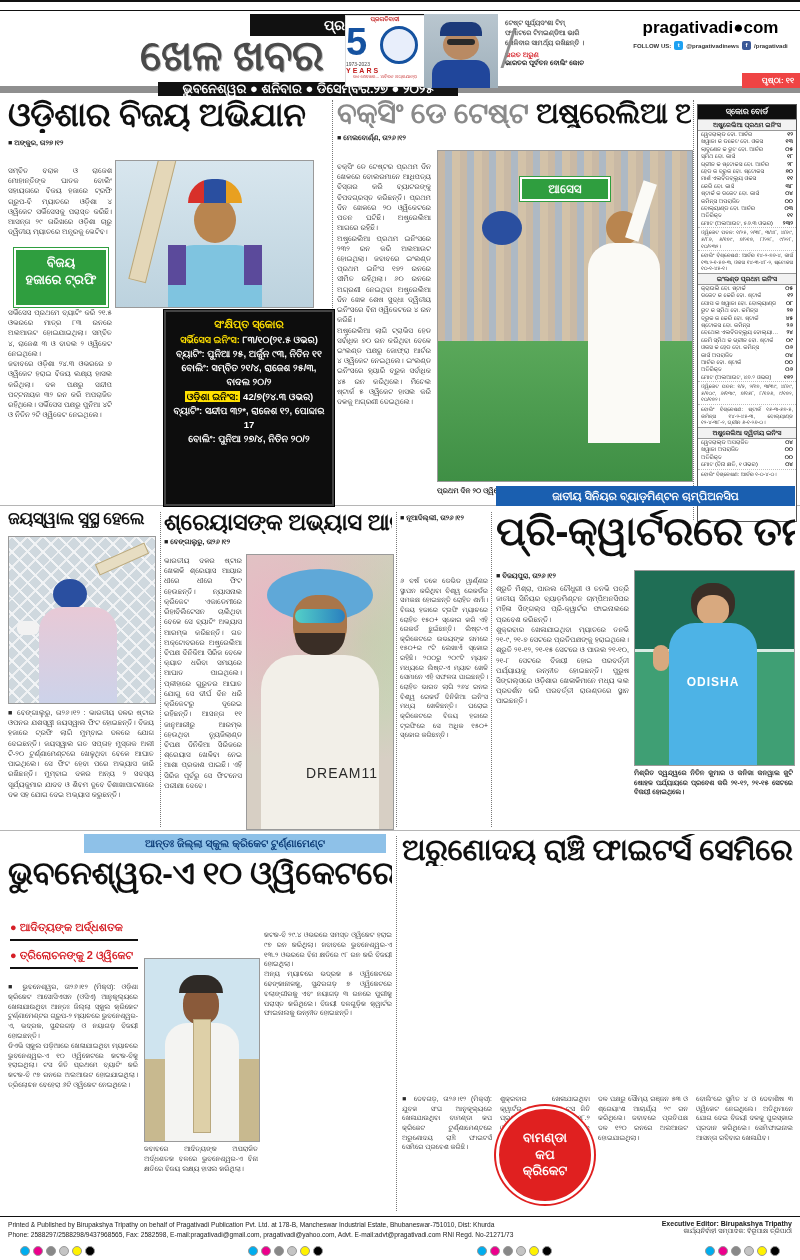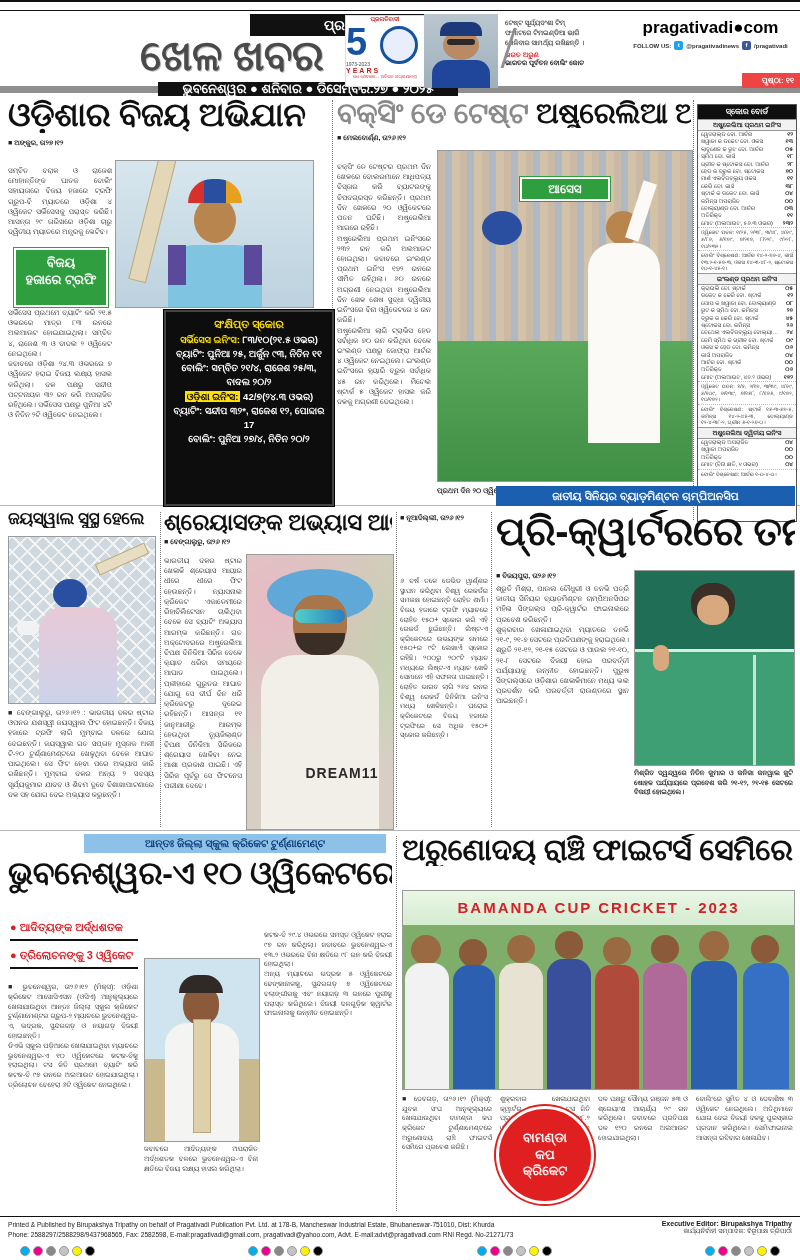--- a/index.html
+++ b/index.html
@@ -312,85 +312,69 @@
   <div class="abs" style="left:164px;top:510px;width:228px;height:318px;">
     <div class="headline" style="font-size:23px;white-space:nowrap;">ଶ୍ରେୟାସଙ୍କ ଅଭ୍ୟାସ ଆରମ୍ଭ</div>
     <div class="dateline" style="margin-top:4px;">■ ବେଙ୍ଗାଲୁରୁ, ତା୨୬।୧୨</div>
     <div class="abs bodytext" style="left:0;top:46px;width:78px;height:272px;">ଭାରତୀୟ ଦଳର ଷ୍ଟାର ଖେଳାଳି ଶ୍ରେୟାସ ଆୟାର ଧୀରେ ଧୀରେ ଫିଟ ହେଉଛନ୍ତି। ନ୍ୟାସନାଲ କ୍ରିକେଟ ଏକାଡେମୀରେ ରିହାବିଲିଟେସନ ଚାଲିଥିବା ବେଳେ ସେ ବ୍ୟାଟିଂ ଅଭ୍ୟାସ ଆରମ୍ଭ କରିଛନ୍ତି। ଗତ ଅକ୍ଟୋବରରେ ଅଷ୍ଟ୍ରେଲିଆ ବିପକ୍ଷ ଦିନିକିଆ ସିରିଜ ବେଳେ କ୍ୟାଚ ଧରିବା ସମୟରେ ଆଘାତ ପାଇଥିଲେ। ପ୍ଳୀହାରେ ଗୁରୁତର ଆଘାତ ଯୋଗୁ ସେ ଦୀର୍ଘ ଦିନ ଧରି କ୍ରିକେଟରୁ ଦୂରେଇ ରହିଛନ୍ତି। ଆସନ୍ତା ୧୧ ଜାନୁଆରୀରୁ ଆରମ୍ଭ ହେଉଥିବା ନ୍ୟୁଜିଲାଣ୍ଡ ବିପକ୍ଷ ଦିନିକିଆ ସିରିଜରେ ଶ୍ରେୟାସ ଖେଳିବା ନେଇ ଆଶା ପ୍ରକାଶ ପାଇଛି। ଏହି ସିରିଜ ପୂର୍ବରୁ ସେ ଫିଟନେସ ପରୀକ୍ଷା ଦେବେ।</div>
     <div class="ph" style="left:82px;top:44px;width:146px;height:274px;background:radial-gradient(circle at 20% 20%,#e8b9c4,transparent 60%),radial-gradient(circle at 80% 30%,#b9d8a9,transparent 55%),#d7cfc4;">
       <div class="abs" style="left:20px;top:14px;width:106px;height:52px;border-radius:50%;background:#5fa8d8;"></div>
       <div class="abs" style="left:46px;top:40px;width:54px;height:56px;border-radius:42%;background:#a9764a;"></div>
       <div class="abs" style="left:48px;top:54px;width:50px;height:14px;border-radius:7px;background:linear-gradient(90deg,#53d0c8,#2a7fbf);"></div>
       <div class="abs" style="left:48px;top:78px;width:50px;height:22px;border-radius:0 0 20px 20px;background:#3a2e26;"></div>
       <div class="abs" style="left:14px;top:100px;width:118px;height:174px;border-radius:34px 34px 0 0;background:#f2efe8;">
-        <div style="text-align:center;margin-top:110px;font-size:14px;font-weight:700;color:#2a2a2a;letter-spacing:1px;padding-left:44px;">DREAM11</div>
+        <div style="text-align:center;margin-top:110px;font-size:14px;font-weight:400;color:#2a2a2a;letter-spacing:1px;padding-left:44px;">DREAM11</div>
       </div>
     </div>
   </div>
 
   <div class="abs" style="left:400px;top:510px;width:88px;height:318px;">
     <div class="dateline" style="margin-top:4px;">■ ନୂଆଦିଲ୍ଲୀ, ତା୨୬।୧୨</div>
     <div class="abs bodytext" style="left:0;top:66px;width:88px;height:252px;font-size:6.8px;">୬ ବର୍ଷ ତଳେ ଡେଭିଡ ୱାର୍ଣ୍ଣର ସ୍ଥାପନ କରିଥିବା ବିଶ୍ୱ ରେକର୍ଡର ସମକକ୍ଷ ହୋଇଛନ୍ତି ରୋହିତ ଶର୍ମା। ବିଜୟ ହଜାରେ ଟ୍ରଫି ମ୍ୟାଚରେ ରୋହିତ ୧୫୦+ ସ୍କୋର କରି ଏହି ରେକର୍ଡ ଛୁଇଁଛନ୍ତି। ଲିଷ୍ଟ-ଏ କ୍ରିକେଟରେ ଉଭୟଙ୍କ ନାମରେ ୧୫୦+ର ୯ଟି ଲେଖାଏଁ ସ୍କୋର ରହିଛି। ୨୦୦ରୁ ୨୦୯ଟି ମ୍ୟାଚ ମଧ୍ୟରେ ଲିଷ୍ଟ-ଏ ମ୍ୟାଚ ଖେଳି ସେମାନେ ଏହି ସଫଳତା ପାଇଛନ୍ତି। ରୋହିତ ଭାରତ ଲାଗି ୨୬୪ ରନର ବିଶ୍ୱ ରେକର୍ଡ ଦିନିକିଆ ଇନିଂସ ମଧ୍ୟ ଖେଳିଛନ୍ତି। ଘରୋଇ କ୍ରିକେଟରେ ବିଜୟ ହଜାରେ ଟ୍ରଫିରେ ସେ ଅଧିକ ୧୫୦+ ସ୍କୋର କରିଛନ୍ତି।</div>
   </div>
 
   <div class="abs" style="left:496px;top:486px;width:299px;height:322px;">
     <div class="kicker" style="position:absolute;left:0;top:0;width:299px;height:20px;background:#1a5fb0;font-size:11px;line-height:20px;">ଜାତୀୟ ସିନିୟର ବ୍ୟାଡ଼ମିଣ୍ଟନ ଚାମ୍ପିଅନସିପ</div>
     <div class="abs headline" style="left:0;top:24px;width:299px;height:56px;font-size:40px;white-space:nowrap;">ପ୍ରି-କ୍ୱାର୍ଟରରେ ତନଭି</div>
     <div class="abs dateline" style="left:0;top:86px;">■ ବିଜୟପୁରା, ତା୨୬।୧୨</div>
     <div class="abs bodytext" style="left:0;top:98px;width:133px;height:224px;">ଶ୍ରୁତି ମିଶ୍ରା, ପାଉଲ ଚୌଧୁରୀ ଓ ତନଭି ପତ୍ରି ଜାତୀୟ ସିନିୟର ବ୍ୟାଡ଼ମିଣ୍ଟନ ଚାମ୍ପିଅନସିପର ମହିଳା ସିଙ୍ଗଲ୍ସ ପ୍ରି-କ୍ୱାର୍ଟର ଫାଇନାଲରେ ପ୍ରବେଶ କରିଛନ୍ତି।
 ଶୁକ୍ରବାର ଖେଳାଯାଇଥିବା ମ୍ୟାଚରେ ତନଭି ୨୧-୯, ୨୧-୭ ସେଟରେ ପ୍ରତିପକ୍ଷଙ୍କୁ ହରାଇଥିଲେ। ଶ୍ରୁତି ୨୧-୧୨, ୨୧-୧୫ ସେଟରେ ଓ ପାଉଲ ୨୧-୧୦, ୨୧-୮ ସେଟରେ ବିଜୟୀ ହୋଇ ପରବର୍ତ୍ତୀ ପର୍ଯ୍ୟାୟକୁ ଉନ୍ନୀତ ହୋଇଛନ୍ତି। ପୁରୁଷ ସିଙ୍ଗଲ୍ସରେ ଓଡ଼ିଶାର ଖେଳାଳିମାନେ ମଧ୍ୟ ଭଲ ପ୍ରଦର୍ଶନ କରି ପରବର୍ତ୍ତୀ ରାଉଣ୍ଡରେ ସ୍ଥାନ ପାଇଛନ୍ତି।</div>
     <div class="ph" style="left:138px;top:84px;width:159px;height:194px;background:linear-gradient(#1f6e55 0 40%,#3f9f74 40%);">
       <div class="abs" style="left:0;top:78px;width:159px;height:3px;background:#fff;opacity:.8;"></div>
       <div class="abs" style="left:118px;top:84px;width:3px;height:110px;background:#fff;opacity:.7;"></div>
       <div class="abs" style="left:56px;top:12px;width:44px;height:40px;border-radius:46%;background:#3a2e26;"></div>
       <div class="abs" style="left:62px;top:24px;width:32px;height:30px;border-radius:46%;background:#d8a97f;"></div>
+      <div class="abs" style="left:34px;top:52px;width:88px;height:142px;border-radius:26px 26px 0 0;background:#4db3e6;">
+        <div style="text-align:center;margin-top:52px;font-size:12px;font-weight:900;color:#fff;letter-spacing:1px;">ODISHA</div>
+      </div>
       <div class="abs" style="left:18px;top:74px;width:16px;height:26px;border-radius:8px;background:#d8a97f;"></div>
     </div>
     <div class="abs bodytext" style="left:138px;top:282px;width:159px;height:40px;font-size:6.8px;font-weight:700;">ମିଶ୍ରିତ ଦ୍ୱନ୍ଦ୍ୱରେ ନିତିନ କୁମାର ଓ କନିକା କନୱାଲ ଜୁଟି ଷୋହଳ ପର୍ଯ୍ୟାୟରେ ପ୍ରବେଶ କରି ୨୧-୧୨, ୨୧-୧୫ ସେଟରେ ବିଜୟୀ ହୋଇଥିଲେ।</div>
   </div>
 
   <div class="abs" style="left:8px;top:834px;width:384px;height:378px;">
     <div class="kicker" style="position:absolute;left:76px;top:0;width:302px;height:19px;background:#8ec1e8;color:#0b3a75;font-size:10.5px;line-height:19px;">ଆନ୍ତଃ ଜିଲ୍ଲା ସ୍କୁଲ କ୍ରିକେଟ ଟୁର୍ଣ୍ଣାମେଣ୍ଟ</div>
     <div class="abs headline" style="left:0;top:23px;width:384px;height:52px;font-size:32px;white-space:nowrap;">ଭୁବନେଶ୍ୱର-ଏ ୧୦ ଓ୍ୱିକେଟରେ ଜିତିଲା</div>
     <div class="abs redbullet" style="left:2px;top:84px;width:128px;">● ଆଦିତ୍ୟଙ୍କ ଅର୍ଦ୍ଧଶତକ</div>
-    <div class="abs redbullet" style="left:2px;top:112px;width:128px;">● ତ୍ରିଲୋଚନଙ୍କୁ 3 ଓ୍ୱିକେଟ</div>
+    <div class="abs redbullet" style="left:2px;top:112px;width:128px;">● ତ୍ରିଲୋଚନଙ୍କୁ 2 ଓ୍ୱିକେଟ</div>
     <div class="abs bodytext" style="left:0;top:148px;width:130px;height:230px;font-size:6.9px;">■ ଭୁବନେଶ୍ୱର, ତା୨୬।୧୨ (ମିକ୍ସ): ଓଡ଼ିଶା କ୍ରିକେଟ ଆସୋସିଏସନ (ଓସିଏ) ଆନୁକୂଲ୍ୟରେ ଖେଳାଯାଉଥିବା ଆନ୍ତଃ ଜିଲ୍ଲା ସ୍କୁଲ କ୍ରିକେଟ ଟୁର୍ଣ୍ଣାମେଣ୍ଟର ଗ୍ରୁପ-୨ ମ୍ୟାଚରେ ଭୁବନେଶ୍ୱର-ଏ, ଭଦ୍ରକ, ସୁନ୍ଦରଗଡ଼ ଓ ନୟାଗଡ଼ ବିଜୟୀ ହୋଇଛନ୍ତି।
 ଡିଏଭି ସ୍କୁଲ ପଡ଼ିଆରେ ଖେଳାଯାଇଥିବା ମ୍ୟାଚରେ ଭୁବନେଶ୍ୱର-ଏ ୧୦ ଓ୍ୱିକେଟରେ କଟକ-ବିକୁ ହରାଇଥିଲା। ଟସ ଜିତି ପ୍ରଥମେ ବ୍ୟାଟିଂ କରି କଟକ-ବି ୯୭ ରନରେ ଅଲଆଉଟ ହୋଇଯାଇଥିଲା। ତ୍ରିଲୋଚନ ବେହେରା ୬ଟି ଓ୍ୱିକେଟ ନେଇଥିଲେ।</div>
     <div class="ph" style="left:136px;top:124px;width:114px;height:182px;background:linear-gradient(#cfe4ef 0 55%,#c8b98f 55%);">
       <div class="abs" style="left:38px;top:26px;width:36px;height:40px;border-radius:46%;background:#8a5a3a;"></div>
       <div class="abs" style="left:34px;top:16px;width:44px;height:18px;border-radius:20px 20px 0 0;background:#2f2a26;"></div>
       <div class="abs" style="left:20px;top:64px;width:74px;height:118px;border-radius:22px 22px 0 0;background:#f4f4f2;"></div>
       <div class="abs" style="left:48px;top:60px;width:16px;height:112px;background:#ded0a8;border:1px solid #b9a87e;"></div>
     </div>
     <div class="abs bodytext" style="left:136px;top:310px;width:114px;height:68px;font-size:6.9px;">ଜବାବରେ ଆଦିତ୍ୟଙ୍କ ଅପରାଜିତ ଅର୍ଦ୍ଧଶତକ ବଳରେ ଭୁବନେଶ୍ୱର-ଏ ବିନା କ୍ଷତିରେ ବିଜୟ ଲକ୍ଷ୍ୟ ହାସଲ କରିଥିଲା।</div>
     <div class="abs bodytext" style="left:256px;top:96px;width:128px;height:282px;font-size:6.9px;">କଟକ-ବି ୨୯.୪ ଓଭରରେ ସମସ୍ତ ଓ୍ୱିକେଟ ହରାଇ ୯୭ ରନ କରିଥିଲା। ଜବାବରେ ଭୁବନେଶ୍ୱର-ଏ ୧୩.୨ ଓଭରରେ ବିନା କ୍ଷତିରେ ୯୮ ରନ କରି ବିଜୟୀ ହୋଇଥିଲା।
 ଅନ୍ୟ ମ୍ୟାଚରେ ଭଦ୍ରକ ୫ ଓ୍ୱିକେଟରେ ଢେଙ୍କାନାଳକୁ, ସୁନ୍ଦରଗଡ଼ ୭ ଓ୍ୱିକେଟରେ ବଲାଙ୍ଗୀରକୁ ଏବଂ ନୟାଗଡ଼ ୩ ରନରେ ପୁରୀକୁ ପରାସ୍ତ କରିଥିଲେ। ବିଜୟୀ ଦଳଗୁଡ଼ିକ କ୍ୱାର୍ଟର ଫାଇନାଲକୁ ଉନ୍ନୀତ ହୋଇଛନ୍ତି।</div>
   </div>
 
   <div class="abs" style="left:402px;top:834px;width:393px;height:378px;">
     <div class="headline" style="font-size:30px;white-space:nowrap;">ଅରୁଣୋଦୟ ରାଞ୍ଚି ଫାଇଟର୍ସ ସେମିରେ</div>
-    <div class="ph" style="left:0;top:56px;width:391px;height:198px;background:#7fae6a;">
-      <div class="abs" style="left:0;top:0;width:391px;height:34px;background:linear-gradient(#eaf6e6,#d4ecd0);color:#d61f26;font-weight:900;font-size:15px;text-align:center;line-height:34px;letter-spacing:2px;white-space:nowrap;overflow:hidden;">BAMANDA CUP CRICKET - 2023</div>
-      <div class="abs" style="left:8px;top:44px;width:30px;height:30px;border-radius:50%;background:#9a6a42;"></div>
-      <div class="abs" style="left:2px;top:72px;width:44px;height:126px;border-radius:16px 16px 0 0;background:#f2f2f2;"></div>
-      <div class="abs" style="left:56px;top:48px;width:28px;height:28px;border-radius:50%;background:#8a5a3a;"></div>
-      <div class="abs" style="left:50px;top:74px;width:42px;height:124px;border-radius:16px 16px 0 0;background:#2d5fb0;"></div>
-      <div class="abs" style="left:104px;top:44px;width:28px;height:28px;border-radius:50%;background:#9a6a42;"></div>
-      <div class="abs" style="left:96px;top:72px;width:44px;height:126px;border-radius:16px 16px 0 0;background:#e8e2d2;"></div>
-      <div class="abs" style="left:152px;top:40px;width:28px;height:28px;border-radius:50%;background:#8a5a3a;"></div>
-      <div class="abs" style="left:144px;top:68px;width:44px;height:130px;border-radius:16px 16px 0 0;background:#3a4f9b;"></div>
-      <div class="abs" style="left:200px;top:46px;width:28px;height:28px;border-radius:50%;background:#9a6a42;"></div>
-      <div class="abs" style="left:192px;top:74px;width:44px;height:124px;border-radius:16px 16px 0 0;background:#b04a3a;"></div>
-      <div class="abs" style="left:248px;top:44px;width:28px;height:28px;border-radius:50%;background:#8a5a3a;"></div>
-      <div class="abs" style="left:240px;top:72px;width:44px;height:126px;border-radius:16px 16px 0 0;background:#b06a9a;"></div>
-      <div class="abs" style="left:296px;top:40px;width:30px;height:30px;border-radius:50%;background:#9a6a42;"></div>
-      <div class="abs" style="left:288px;top:70px;width:46px;height:128px;border-radius:16px 16px 0 0;background:#2d5fb0;"></div>
-      <div class="abs" style="left:348px;top:44px;width:28px;height:28px;border-radius:50%;background:#8a5a3a;"></div>
-      <div class="abs" style="left:340px;top:72px;width:46px;height:126px;border-radius:16px 16px 0 0;background:#3570c4;"></div>
-    </div>
     <div class="abs bodytext" style="left:0;top:260px;width:90px;height:118px;font-size:6.8px;">■ ଦେବଗଡ଼, ତା୨୬।୧୨ (ମିକ୍ସ): ଯୁବକ ସଂଘ ଆନୁକୂଲ୍ୟରେ ଖେଳାଯାଉଥିବା ବାମଣ୍ଡା କପ କ୍ରିକେଟ ଟୁର୍ଣ୍ଣାମେଣ୍ଟରେ ଅରୁଣୋଦୟ ରାଞ୍ଚି ଫାଇଟର୍ସ ସେମିରେ ପ୍ରବେଶ କରିଛି।</div>
     <div class="abs bodytext" style="left:98px;top:260px;width:90px;height:118px;font-size:6.8px;">ଶୁକ୍ରବାର ଖେଳାଯାଇଥିବା କ୍ୱାର୍ଟର ଫାଇନାଲରେ ଟସ ଜିତି ପ୍ରଥମେ ବ୍ୟାଟିଂ କରି ଦଳ ୧୮.୨ ଓଭରରେ ସମସ୍ତ ଓ୍ୱିକେଟ ହରାଇ ୧୪୮ ରନ କରିଥିଲା।</div>
     <div class="abs bodytext" style="left:196px;top:260px;width:90px;height:118px;font-size:6.8px;">ଦଳ ପକ୍ଷରୁ ସୌମ୍ୟ ରଞ୍ଜନ ୫୩ ଓ ଶ୍ରେୟାଂଶ ଆଚାର୍ଯ୍ୟ ୨୯ ରନ କରିଥିଲେ। ଜବାବରେ ପ୍ରତିପକ୍ଷ ଦଳ ୧୨୦ ରନରେ ଅଲଆଉଟ ହୋଇଯାଇଥିଲା।</div>
     <div class="abs bodytext" style="left:294px;top:260px;width:97px;height:118px;font-size:6.8px;">ବୋଲିଂରେ ସୁମିତ ୪ ଓ ଦେବାଶିଷ ୩ ଓ୍ୱିକେଟ ନେଇଥିଲେ। ଅତିଥିମାନେ ଯୋଗ ଦେଇ ବିଜୟୀ ଦଳକୁ ପୁରସ୍କାର ପ୍ରଦାନ କରିଥିଲେ। ସେମିଫାଇନାଲ ଆସନ୍ତା ରବିବାର ଖେଳାଯିବ।</div>
     <div class="abs" style="left:94px;top:272px;width:92px;height:92px;border-radius:50%;background:#e02020;border:3px solid #fff;box-shadow:0 0 0 2px #e02020;color:#fff;font-weight:900;font-size:13px;text-align:center;display:flex;flex-direction:column;justify-content:center;line-height:1.3;">
       <div>ବାମଣ୍ଡା</div>
       <div>କପ</div>
       <div>କ୍ରିକେଟ</div>
     </div>
   </div>

